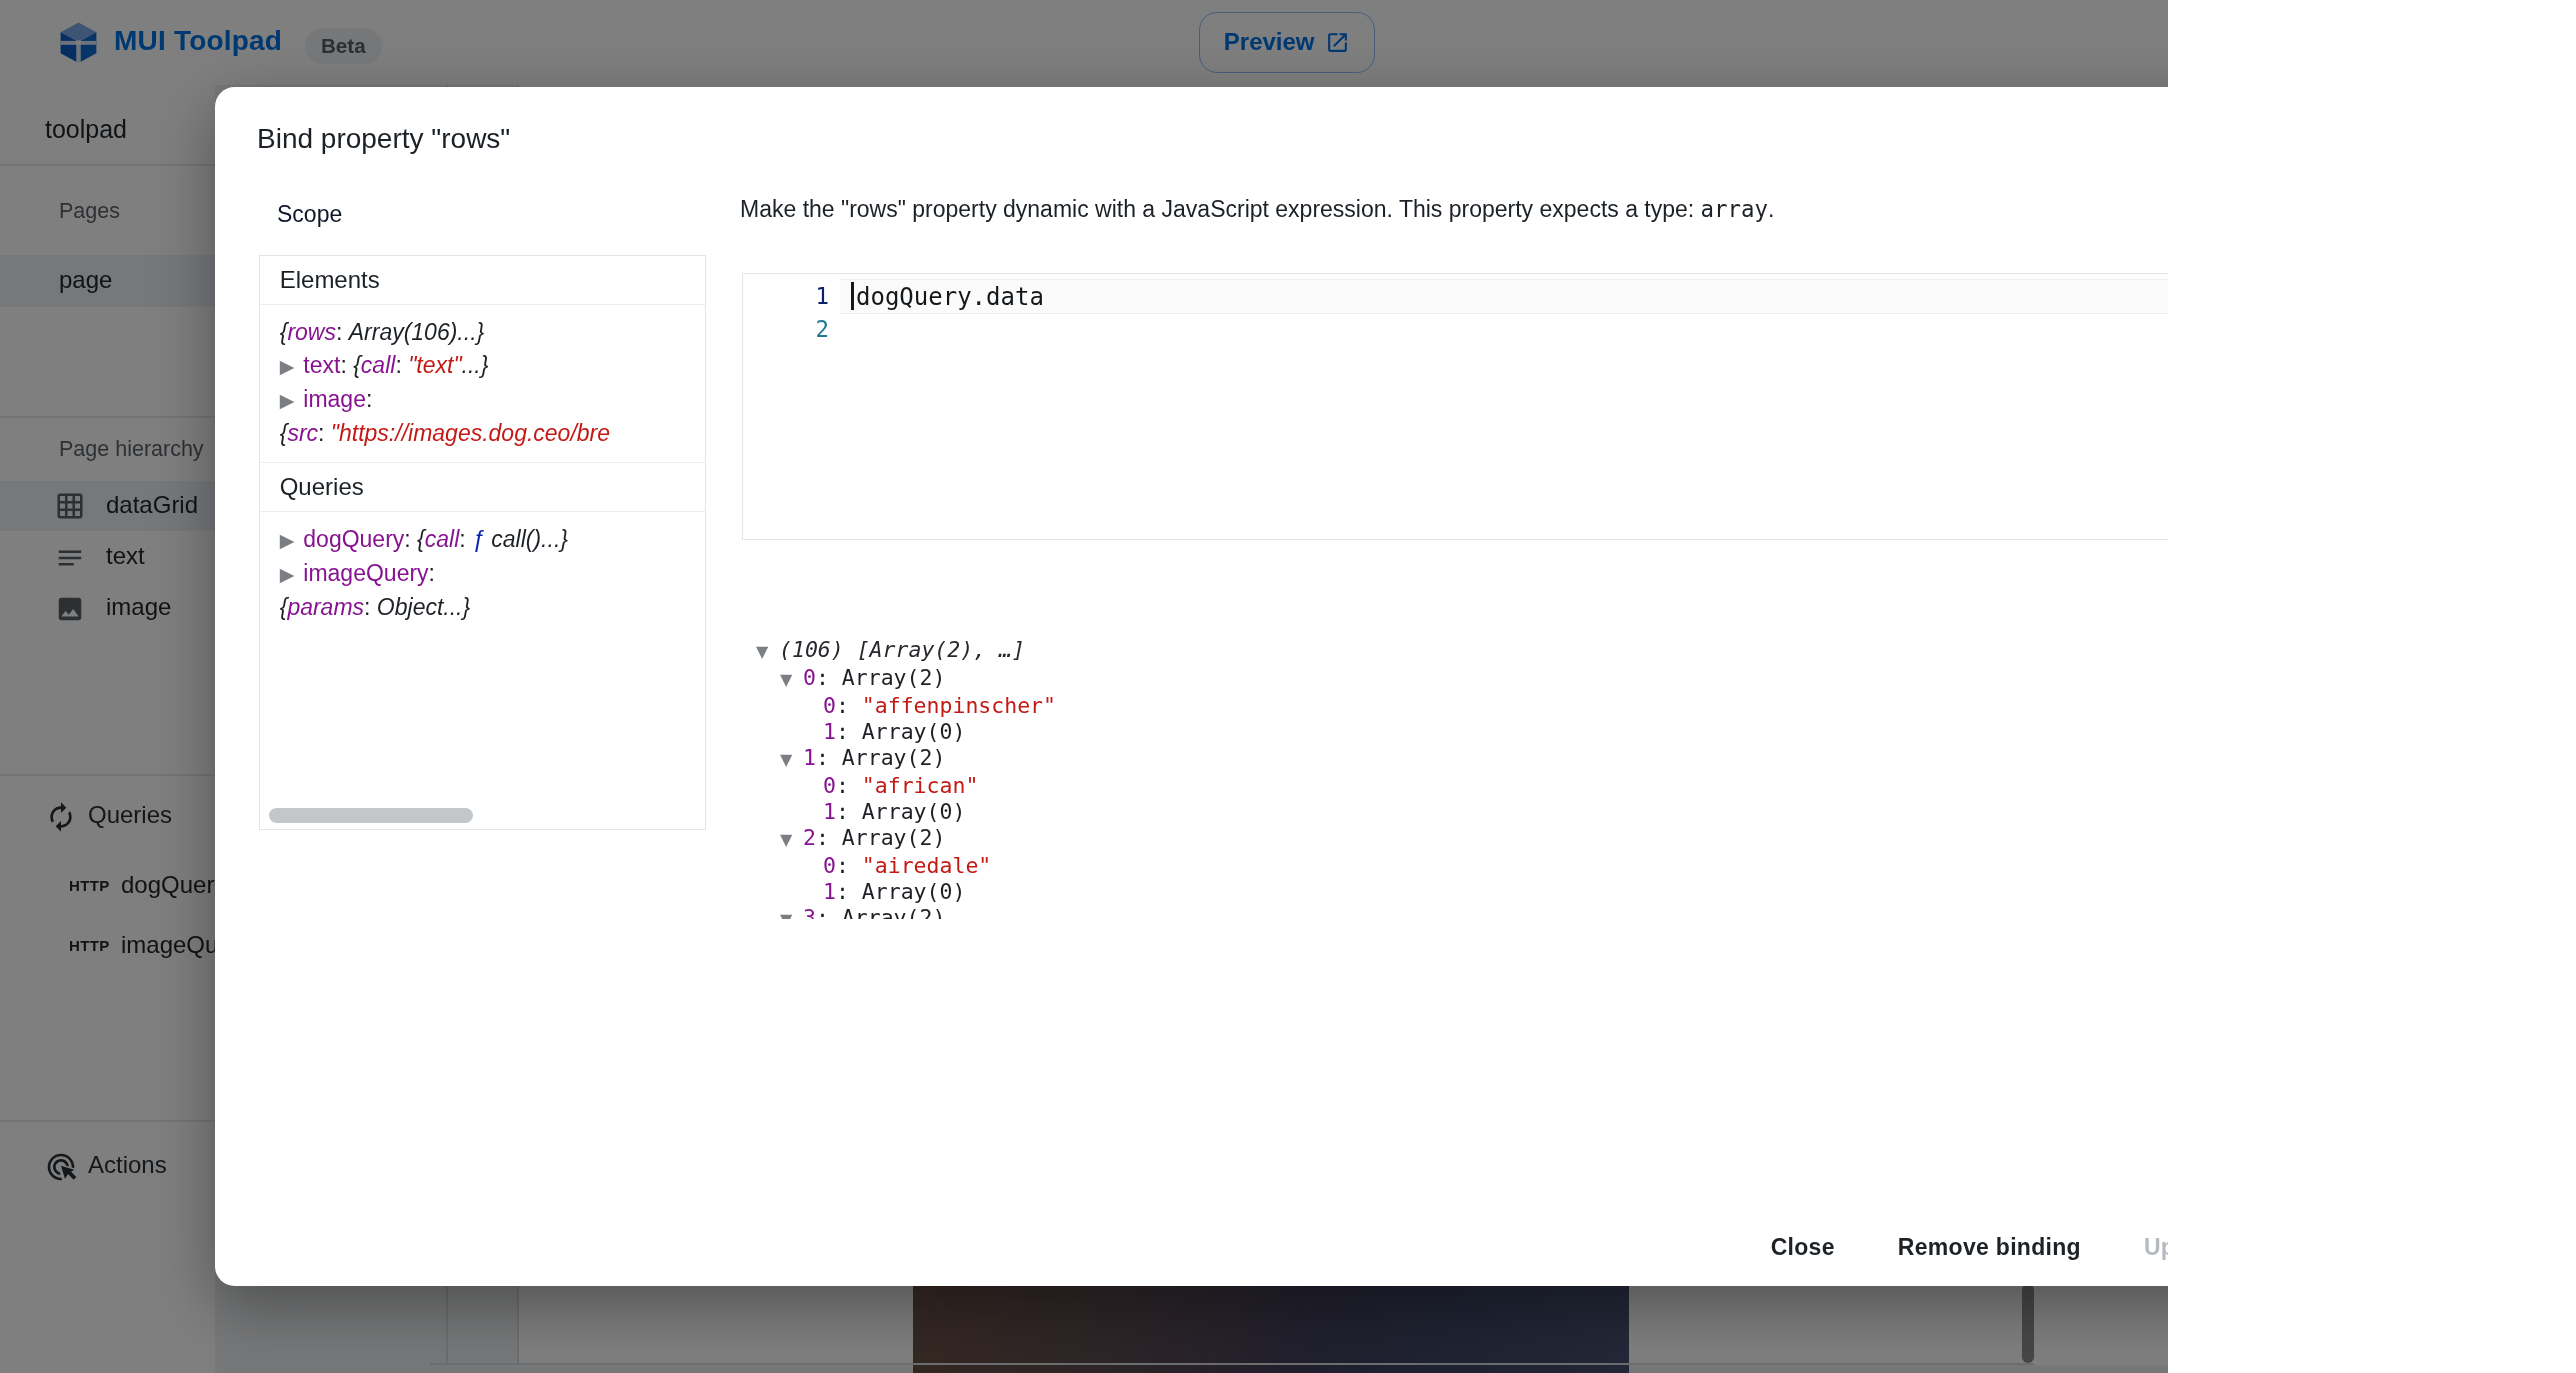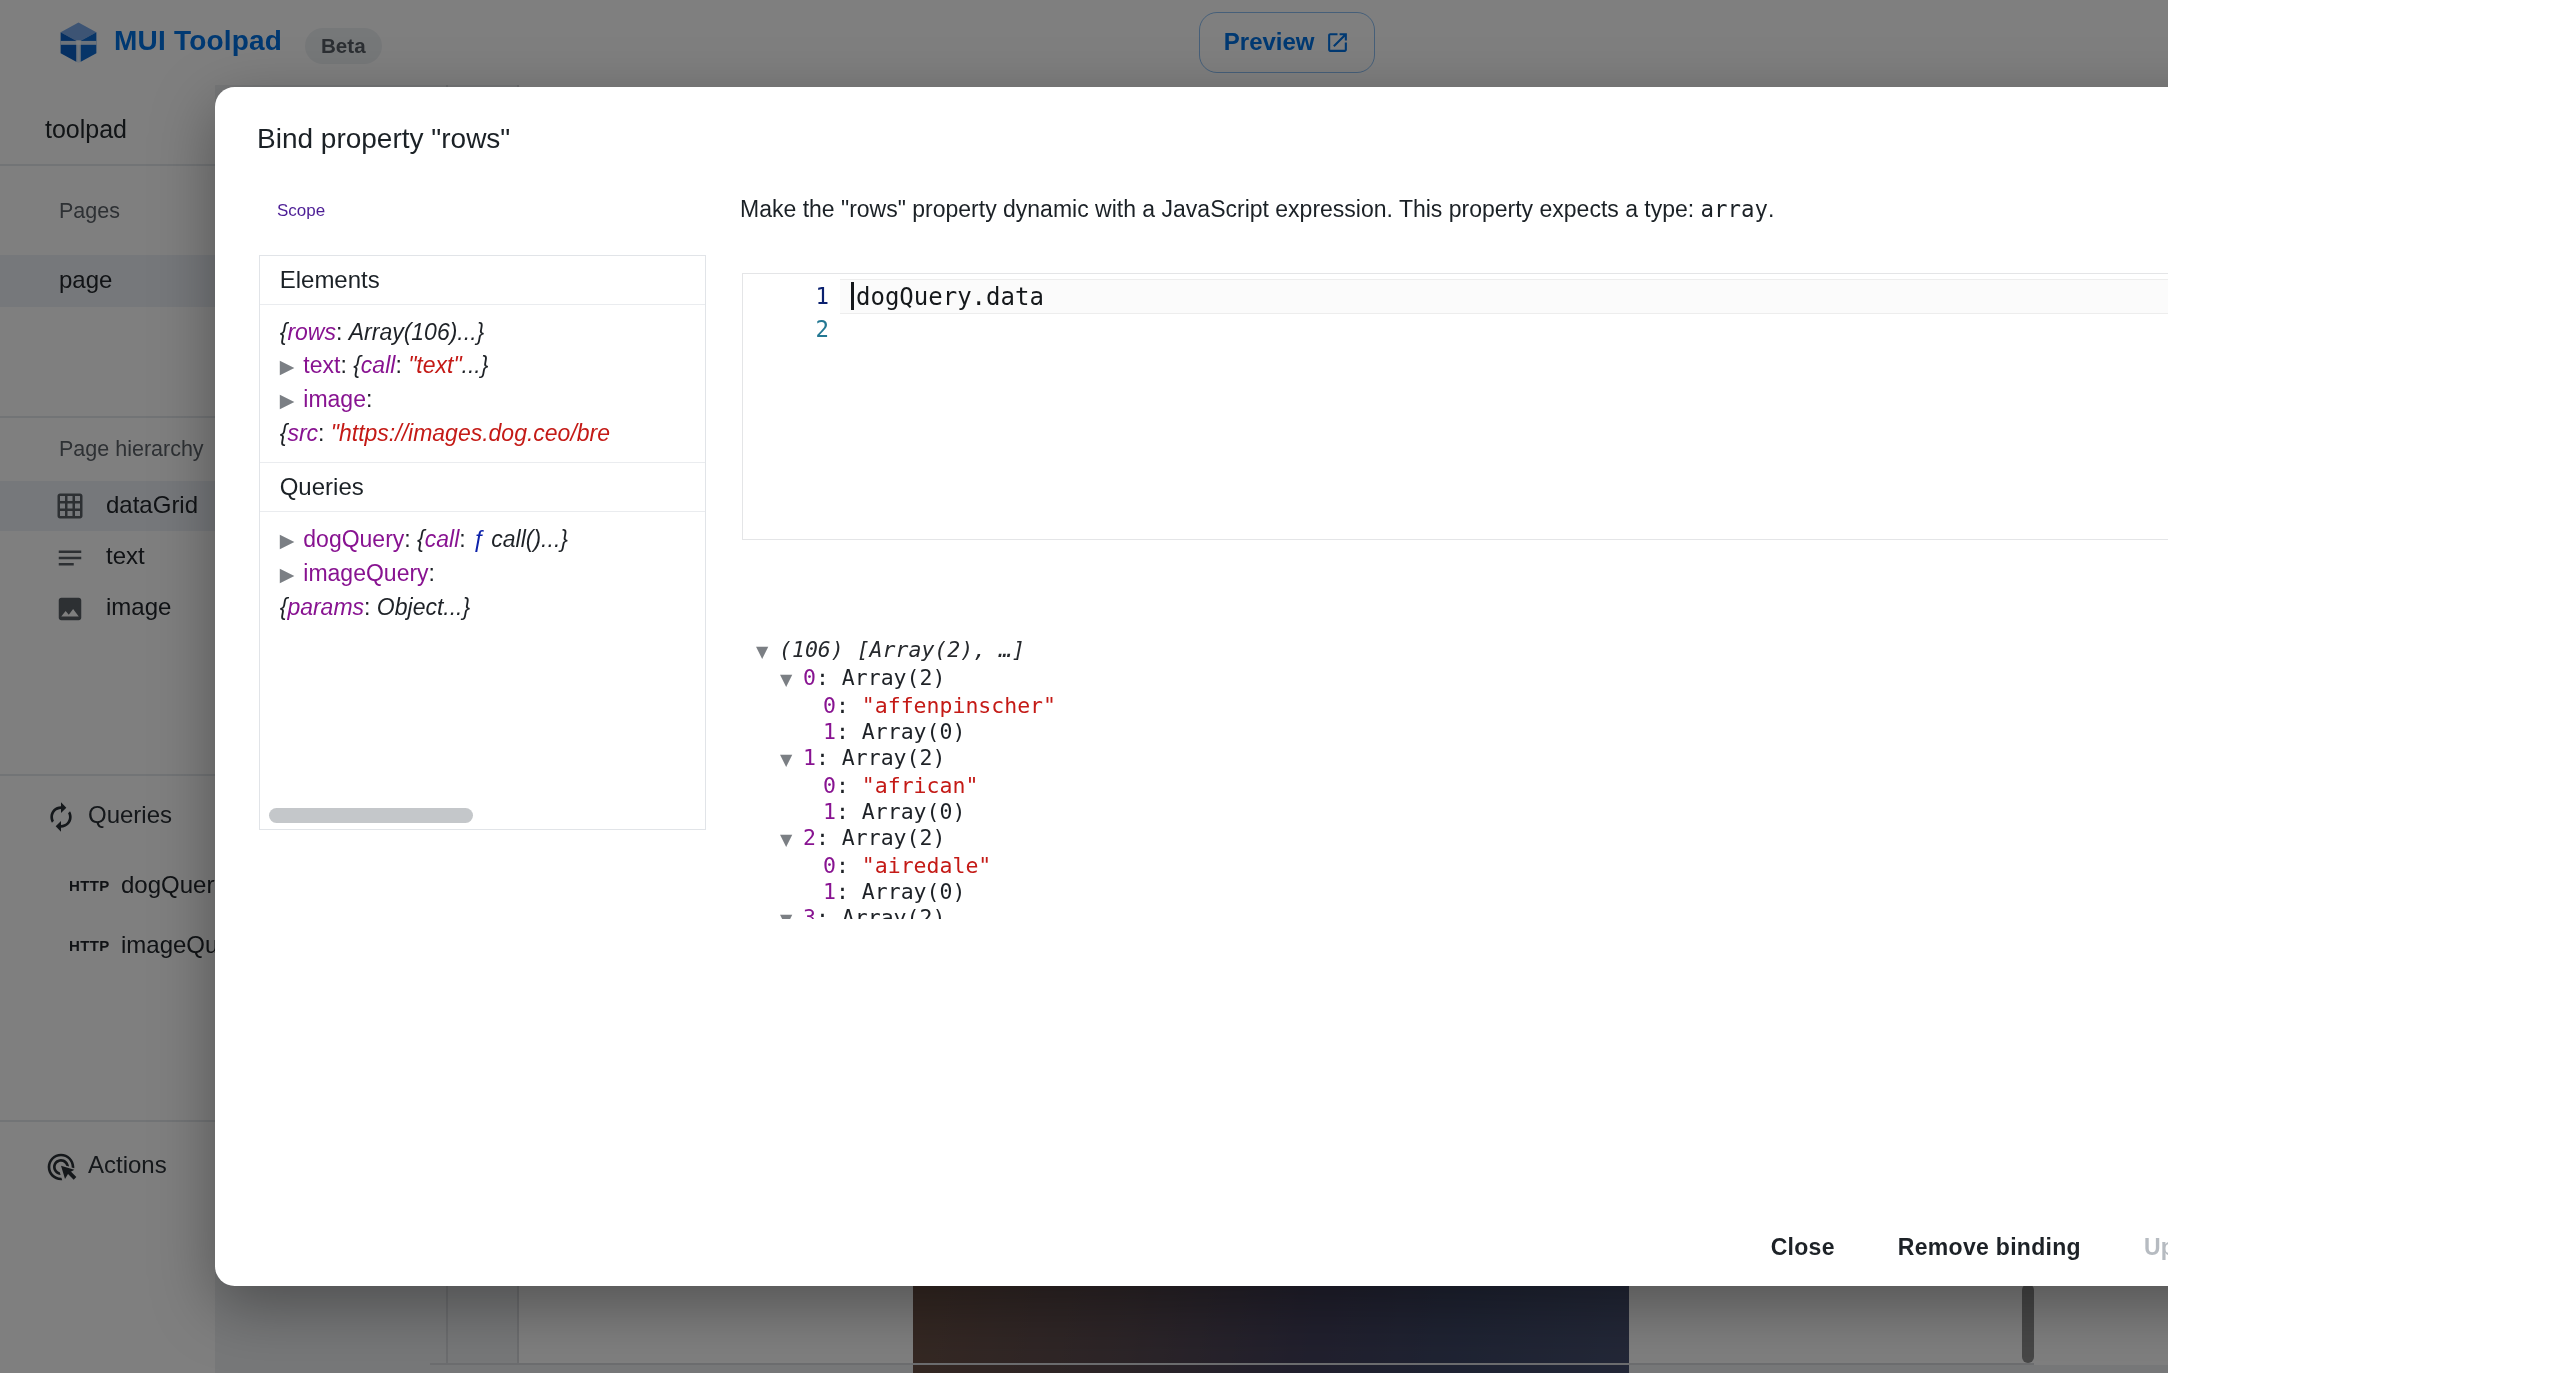--- a/index.html
+++ b/index.html
@@ -39,21 +39,21 @@
   .rp-field.dark{border:3.6px solid #21262c;}
   .rp-caret{width:0;height:0;border-left:9.8px solid transparent;border-right:9.8px solid transparent;
             border-top:11.6px solid #3c4853;}
   .rp-chip-label{font-size:24px;color:#3f4650;}
 
   
   .backdrop{left:0;top:0;width:2576px;height:1374px;background:rgba(0,0,0,0.5);z-index:10;}
   .dialog{left:215px;top:87px;width:2148px;height:1199px;background:#fff;border-radius:19.7px;
           box-shadow:0 19.7px 63px rgba(0,0,0,.35);z-index:20;}
   .dlg-title{left:42px;top:36px;font-size:28px;font-weight:500;color:#1b2126;}
-  .scope-label{left:62px;top:114px;font-size:17px;font-weight:500;color:#4c1d95;}
+  .scope-label{left:62px;top:114px;font-size:23px;font-weight:500;color:#0f172a;}
   .scope-panel{left:44px;top:168px;width:447px;height:575px;border:1.8px solid #e1e4e8;background:#fff;
                box-sizing:border-box;overflow:hidden;}
   .scope-header{height:48px;display:flex;align-items:center;padding-left:19.7px;font-size:24px;color:#1b2126;
                 border-bottom:1.8px solid #eaecef;background:#fff;}
   .scope-header.mid{border-top:1.8px solid #eaecef;}
   .scope-rows{padding:10.7px 0 12.5px 19.7px;}
   .scope-row{font-size:23px;line-height:33px;white-space:nowrap;}
   .hscroll-thumb{left:9px;bottom:6.3px;width:204px;height:15px;border-radius:8px;background:#c4c7ca;}
   .dlg-desc{left:525px;top:109px;font-size:23px;color:#1b2126;white-space:nowrap;}
   .mono{font-family:"DejaVu Sans Mono",monospace;}

